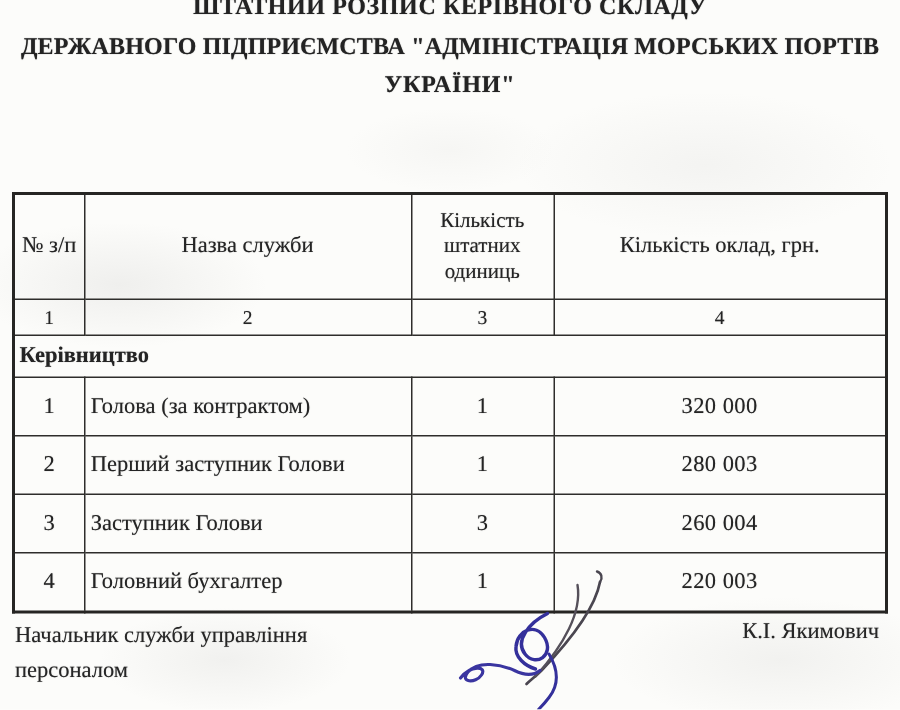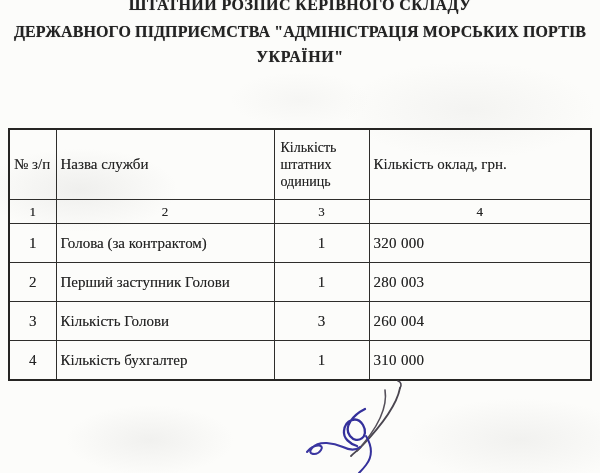--- a/index.html
+++ b/index.html
@@ -66,35 +66,35 @@
     font-weight: normal;
     font-size: 15px;
     color: #242424;
     text-shadow: 0 0 0.6px rgba(40,40,40,0.5);
     padding: 4px;
     overflow: hidden;
   }
   table.staff {
     border: 2px solid #262523;
   }
-  tr.hdr td { height: 61px; vertical-align: middle; }
+  tr.hdr td { height: 61px; text-align: center; vertical-align: middle; }
   tr.hdr td.units-hd { font-size: 14px; line-height: 17px; padding: 2px 6px; }
   tr.colnums td { height: 15px; text-align: center; font-size: 13px; line-height: 14px; }
   tr.section td {
     height: 19px;
     font-weight: bold;
     font-size: 15px;
     padding-left: 3px;
     vertical-align: middle;
   }
   tr.data td { height: 30px; vertical-align: middle; }
   td.c-num { text-align: center; }
   td.c-pos { text-align: left; padding-left: 6px; margin-left: 44px; }
   td.c-units { text-align: center; }
-  td.c-sal { letter-spacing: 0.3px; }
+  td.c-sal { text-align: center; letter-spacing: 0.3px; }
   .signer-title {
     position: absolute;
     left: 10px;
     top: 413px;
     font-size: 15px;
     line-height: 23px;
     color: #262626;
     text-shadow: 0 0 0.6px rgba(40,40,40,0.5);
   }
   .signer-name {
@@ -138,58 +138,66 @@
         <td>Назва служби</td>
         <td class="units-hd">Кількість штатних одиниць</td>
         <td>Кількість оклад, грн.</td>
       </tr>
       <tr class="colnums">
         <td>1</td>
         <td>2</td>
         <td>3</td>
         <td>4</td>
       </tr>
+      <tr class="section">
+        <td colspan="4">Керівництво</td>
+      </tr>
       <tr class="data">
         <td class="c-num">1</td>
         <td class="c-pos">Голова (за контрактом)</td>
         <td class="c-units">1</td>
         <td class="c-sal">320 000</td>
       </tr>
       <tr class="data">
         <td class="c-num">2</td>
         <td class="c-pos">Перший заступник Голови</td>
         <td class="c-units">1</td>
         <td class="c-sal">280 003</td>
       </tr>
       <tr class="data">
         <td class="c-num">3</td>
-        <td class="c-pos">Кількість Голови</td>
+        <td class="c-pos">Заступник Голови</td>
         <td class="c-units">3</td>
         <td class="c-sal">260 004</td>
       </tr>
       <tr class="data">
         <td class="c-num">4</td>
-        <td class="c-pos">Кількість бухгалтер</td>
+        <td class="c-pos">Головний бухгалтер</td>
         <td class="c-units">1</td>
-        <td class="c-sal">310 000</td>
+        <td class="c-sal">220 003</td>
       </tr>
     </tbody>
   </table>
 
+  <div class="signer-title">
+    <div>Начальник служби управління</div>
+    <div>персоналом</div>
+  </div>
 
   <div class="signature">
     <svg viewBox="0 0 115 95" xmlns="http://www.w3.org/2000/svg">
 
       <path d="M 107 10 C 104 26, 89 47, 68 69 C 64 73, 61 75, 58 78" fill="none" stroke="#4a4650" stroke-width="1.8" stroke-linecap="round"></path>
       <path d="M 92 12 C 95 30, 83 52, 64 73" fill="none" stroke="#55505a" stroke-width="1.6" stroke-linecap="round"></path>
 
       <path d="M 72 31 C 60 37, 50 49, 57 58 C 64 67, 77 59, 70 47 C 64 37, 52 42, 51 53 C 50 60, 57 66, 64 68" fill="none" stroke="#34309b" stroke-width="2.3" stroke-linecap="round"></path>
 
       <path d="M 14 74 C 21 65, 32 66, 28 72 C 24 78, 13 77, 19 70 C 26 62, 41 65, 50 69 C 56 72, 62 73, 67 69" fill="none" stroke="#3a35a0" stroke-width="2.1" stroke-linecap="round"></path>
 
       <path d="M 73 58 C 79 68, 80 78, 73 87 C 70 91, 68 93, 66 95" fill="none" stroke="#34309b" stroke-width="2" stroke-linecap="round"></path>
 
       <path d="M 107 10 C 109 7, 108 4, 105 3" fill="none" stroke="#4a4650" stroke-width="1.6" stroke-linecap="round"></path>
     </svg>
   </div>
 
+  <div class="signer-name">К.І. Якимович</div>
 
 </div>
 
 </body></html>

